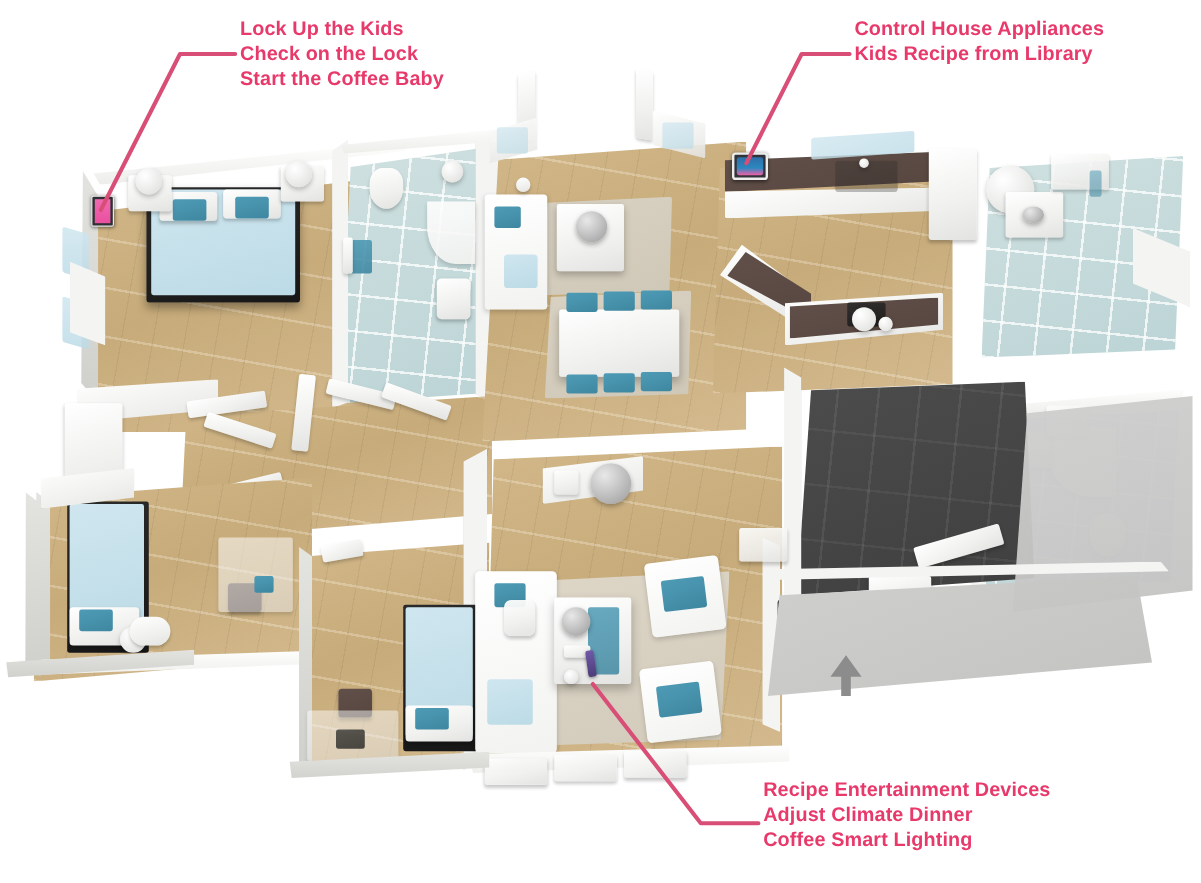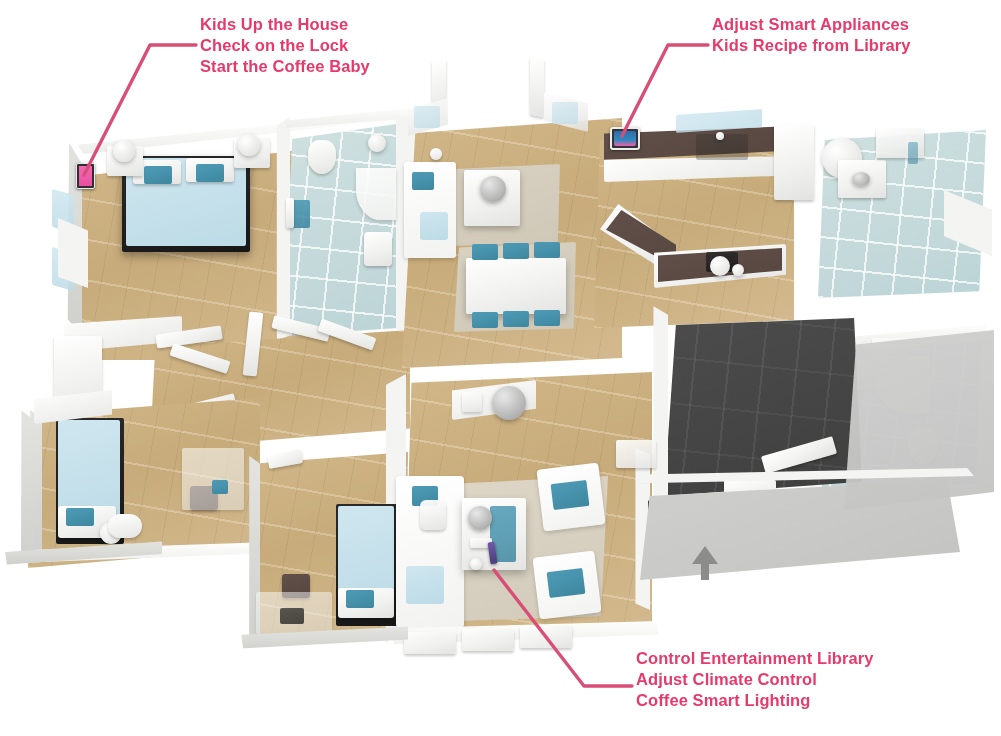--- a/index.html
+++ b/index.html
@@ -274,29 +274,29 @@
     <div class="shape wallSide" style="left:238px;top:626px;width:170px;height:26px;clip-path:polygon(2% 34%,100% 2%,100% 52%,3% 86%);"></div>
   </div>
 
   <svg id="leaders" viewBox="0 0 1001 736">
     <polyline points="196,45 150,45 84,175" fill="none" stroke="#D94E76" stroke-width="3.4" stroke-linecap="round" stroke-linejoin="round"></polyline>
     <polyline points="708,45 668,45 622,136" fill="none" stroke="#D94E76" stroke-width="3.4" stroke-linecap="round" stroke-linejoin="round"></polyline>
     <polyline points="632,686 584,686 494,570" fill="none" stroke="#D94E76" stroke-width="3.4" stroke-linecap="round" stroke-linejoin="round"></polyline>
   </svg>
 
   <div id="callout-topleft" class="callout">
-    <div>Kids Up the House</div>
+    <div>Lock Up the Kids</div>
     <div>Check on the Lock</div>
     <div>Start the Coffee Baby</div>
   </div>
 
   <div id="callout-topright" class="callout">
-    <div>Adjust Smart Appliances</div>
+    <div>Control House Appliances</div>
     <div>Kids Recipe from Library</div>
   </div>
 
   <div id="callout-bottom" class="callout">
-    <div>Control Entertainment Library</div>
-    <div>Adjust Climate Control</div>
+    <div>Recipe Entertainment Devices</div>
+    <div>Adjust Climate Dinner</div>
     <div>Coffee Smart Lighting</div>
   </div>
 
 </div>
 
 </body></html>

